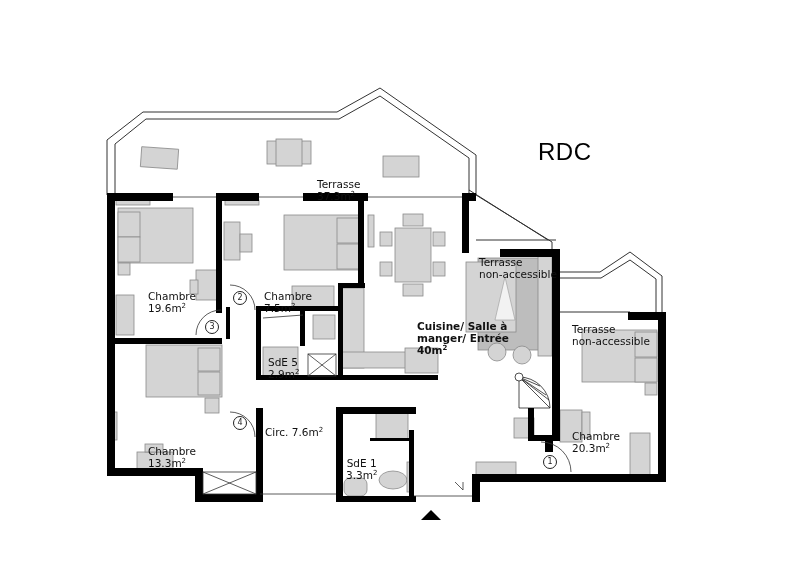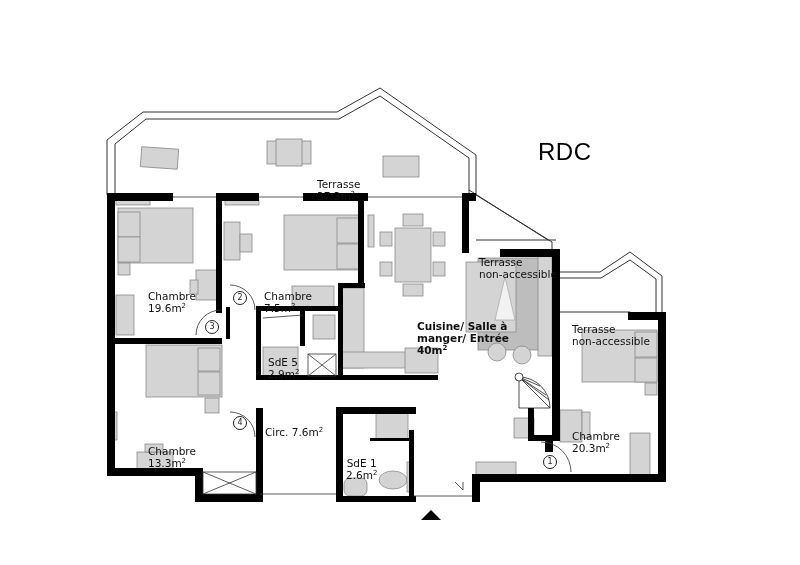--- a/index.html
+++ b/index.html
@@ -207,21 +207,21 @@
 <div class="lbl" style="left:572px;top:283px;">
   <span>Terrasse</span><br><span>non-accessible</span>
 </div>
 <div class="lbl" style="left:268px;top:316px;">
   <span>SdE 5</span><br><span>2.9m</span><sup>2</sup>
 </div>
 <div class="lbl" style="left:265px;top:386px;">
   <span>Circ. 7.6m</span><sup>2</sup>
 </div>
 <div class="lbl" style="left:346px;top:417px;text-align:center;">
-  <span>SdE 1</span><br><span>2.6m</span><sup>2</sup>
+  <span>SdE 1</span><br><span>3.3m</span><sup>2</sup>
 </div>
 <div class="lbl" style="left:148px;top:405px;">
   <span>Chambre</span><br><span>13.3m</span><sup>2</sup>
 </div>
 <div class="lbl" style="left:572px;top:390px;">
   <span>Chambre</span><br><span>20.3m</span><sup>2</sup>
 </div>
 
 <div class="num" style="left:543px;top:455px;">1</div>
 <div class="num" style="left:233px;top:291px;">2</div>

